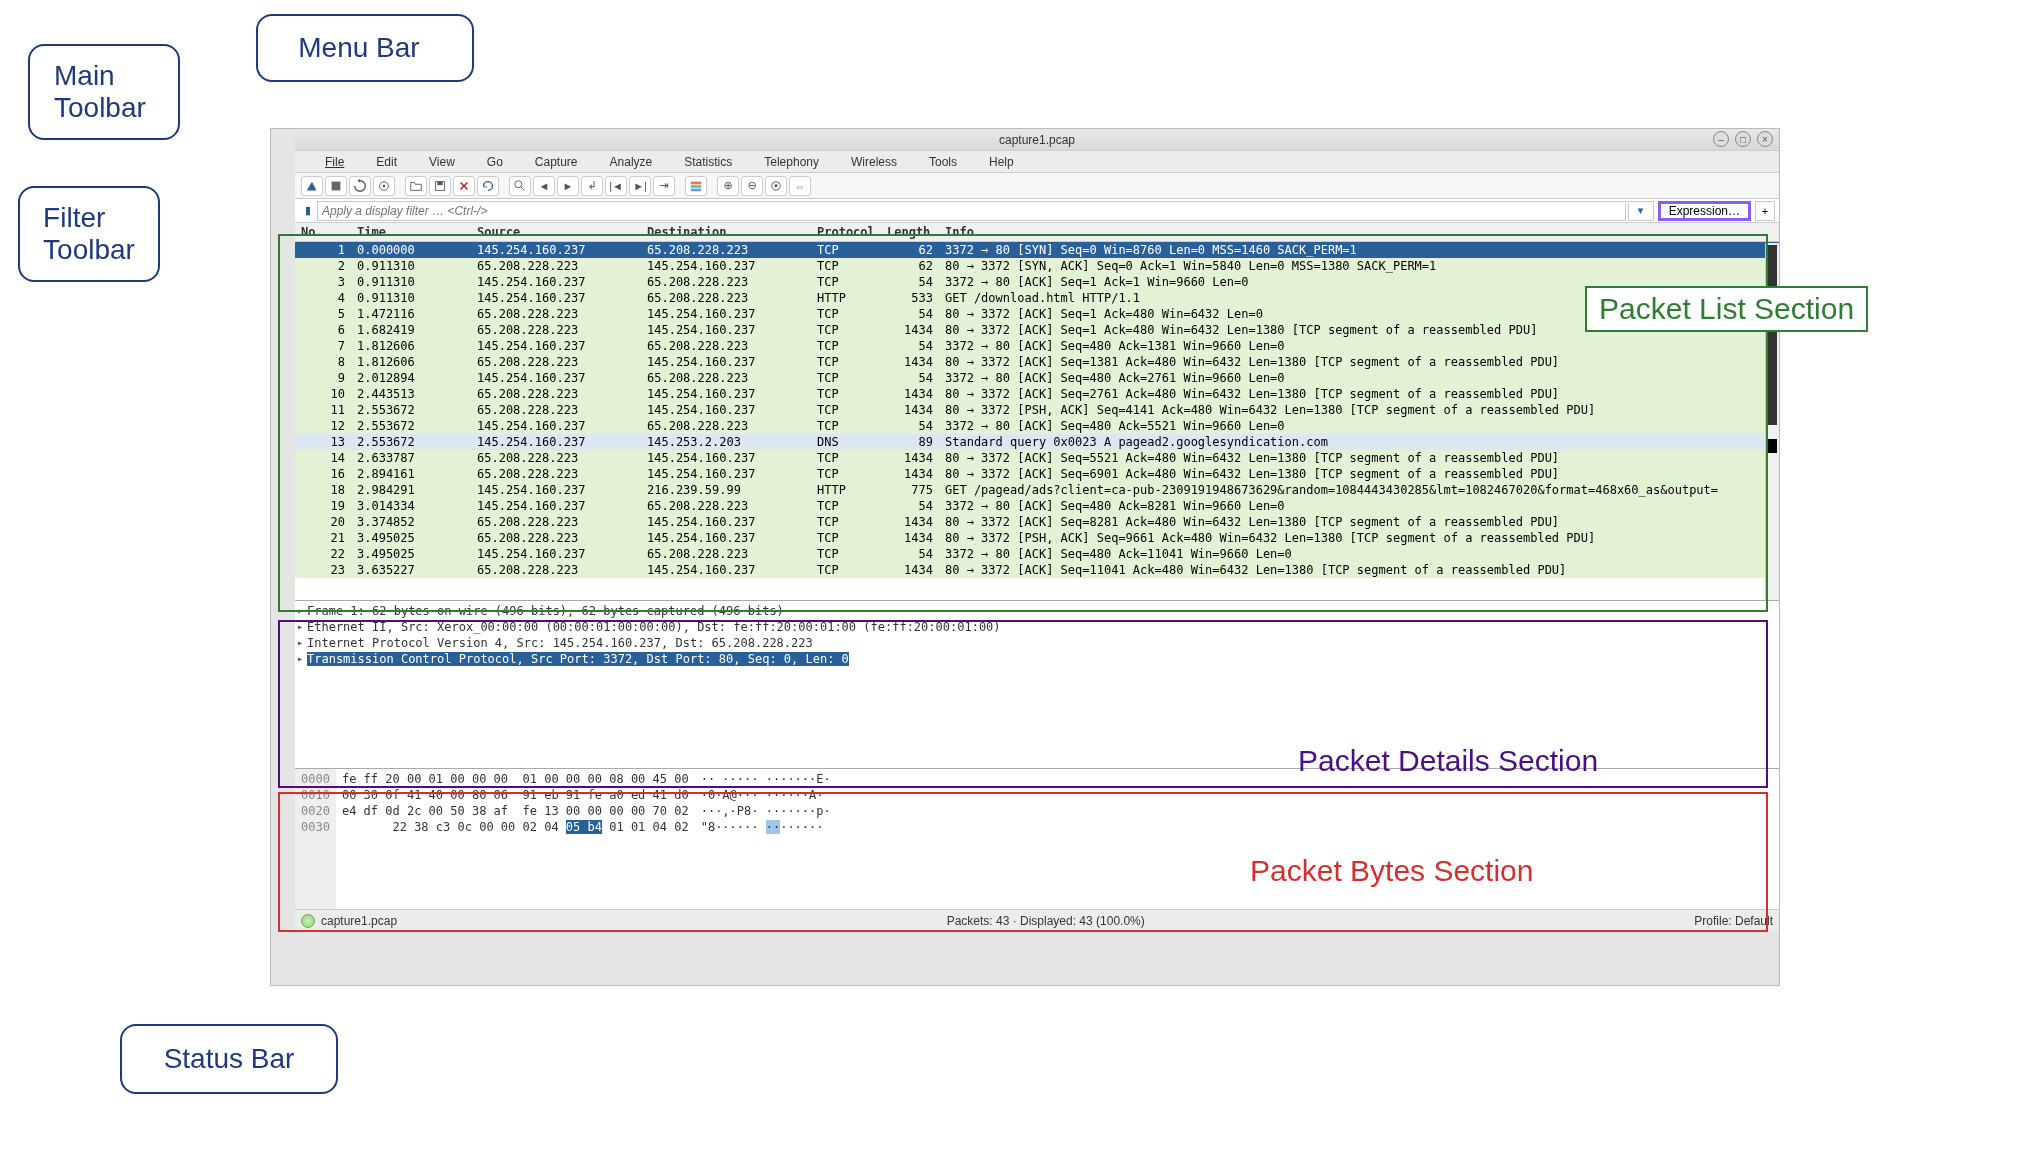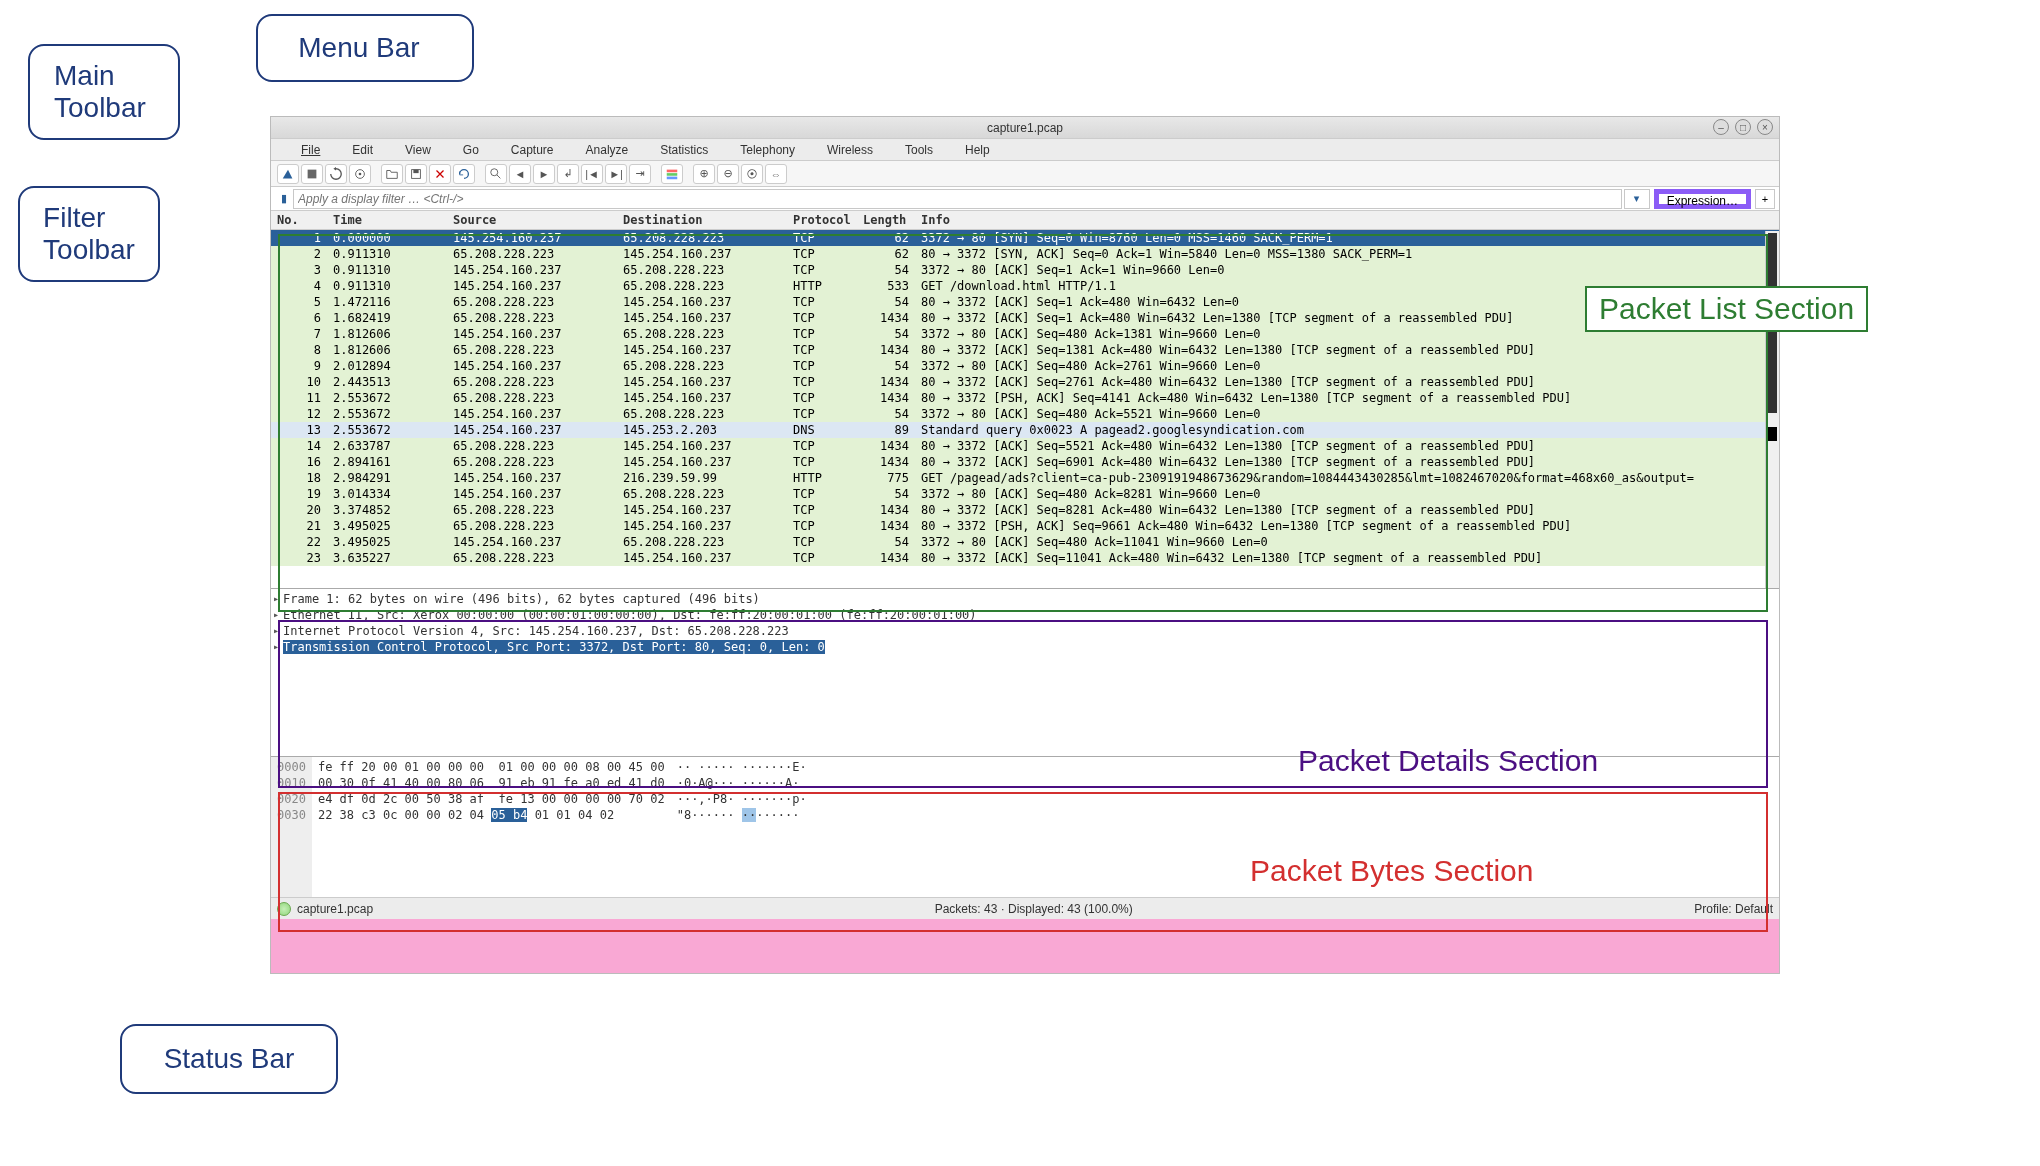--- a/index.html
+++ b/index.html
@@ -15,22 +15,22 @@
   }
 
   .section-label {
     position: absolute; font-size: 30px; font-weight: 400; z-index: 60;
   }
   .section-box {
     position: absolute; pointer-events: none; z-index: 55;
   }
 
   .app-window {
-    position: absolute; left: 270px; top: 116px; width: 1510px; height: 858px;
-    background: #f9a8d4; border: 1px solid #bbb; display: flex; flex-direction: column;
+    position: absolute; left: 270px; top: 128px; width: 1510px; height: 858px;
+    background: #e5e5e5; border: 1px solid #bbb; display: flex; flex-direction: column; padding-left: 24px;
   }
   .title-bar {
     height: 22px; background: linear-gradient(#e8e8e8,#d8d8d8); display: flex; align-items: center; justify-content: center;
     position: relative; border-bottom: 1px solid #ccc; font-size: 12px; color: #333;
   }
   .win-buttons { position: absolute; right: 6px; top: 2px; display: flex; gap: 6px; }
   .win-btn { width: 16px; height: 16px; border: 1px solid #888; border-radius: 8px; background: #ddd; display: flex; align-items: center; justify-content:center; font-size: 10px; color:#555; cursor:pointer; }
 
   .menu-bar { height: 22px; background: #ececec; border-bottom: 1px solid #ccc; display: flex; align-items: center; padding: 0 6px; font-size: 12px; color: #333; }
   .menu-item { padding: 0 8px; cursor: pointer; margin-left: 16px; }
@@ -38,21 +38,21 @@
 
   .toolbar { height: 26px; background: #f6f6f6; border-bottom: 1px solid #ccc; display: flex; align-items: center; padding: 0 6px; gap: 2px; }
   .tb-btn { width: 22px; height: 20px; border: 1px solid #ccc; background: #fff; border-radius: 3px; display:flex; align-items:center; justify-content:center; cursor:pointer; font-size:11px; color:#555;}
   .tb-btn svg { width:14px; height:14px; }
   .tb-sep { width: 6px; }
 
   .filter-bar { height: 24px; background: #fff; border-bottom: 1px solid #ccc; display: flex; align-items:center; padding: 0 4px; }
   .filter-icon { width:18px; height:18px; display:flex; align-items:center; justify-content:center; color:#2a6099; }
   .filter-input { flex:1; height: 20px; border: 1px solid #c8c8c8; padding: 0 4px; font-style: italic; color:#888; font-size:12px; }
   .filter-drop { width: 26px; height:20px; border:1px solid #c8c8c8; margin-left:2px; background:#fff; display:flex; align-items:center; justify-content:center; cursor:pointer; color:#2a6099; }
-  .expr-btn { padding: 0 8px; height:20px; border:5px solid #8b5cf6; margin-left:4px; background:#fff; cursor:pointer; font-size:12px; }
+  .expr-btn { padding: 0 8px; height:20px; border:3px solid #8b5cf6; margin-left:4px; background:#fff; cursor:pointer; font-size:12px; }
   .plus-btn { width:20px; height:20px; border:1px solid #c8c8c8; margin-left:4px; background:#fff; cursor:pointer; text-align:center; line-height:18px; }
 
   .pkt-list { flex: 0 0 auto; height: 378px; background: #fff; overflow: hidden; position: relative; border-bottom: 1px solid #aaa; }
   .pkt-list table { width: 100%; border-collapse: collapse; font-family: 'DejaVu Sans Mono','Courier New',monospace; font-size: 12px; table-layout: fixed; }
   .pkt-list th { text-align:left; font-weight:bold; background:#f0f0f0; border-bottom:1px solid #ccc; padding: 2px 6px; color:#333; position:sticky; top:0; }
   .pkt-list td { padding: 1px 6px; white-space: nowrap; overflow:hidden; text-overflow:clip; }
   .pkt-list tbody tr { height: 16px; }
   .row-sel { background: #2a6099 !important; color:#fff; }
   .row-green { background: #e3f2d4; }
   .row-blue { background: #dce7f3; }
@@ -60,21 +60,21 @@
   .scrollbar-v { position:absolute; right:0; top:20px; bottom:0; width:14px; background:#f0f0f0; border-left:1px solid #ccc; }
   .scrollbar-thumb { position:absolute; left:2px; right:2px; background:#333; }
 
   .pkt-details { flex:0 0 auto; height: 168px; background:#fff; overflow:hidden; border-bottom:1px solid #aaa; font-family:'DejaVu Sans Mono','Courier New',monospace; font-size:12px; padding:2px; color:#333; position:relative; }
   .detail-line { padding-left: 10px; position: relative; line-height: 16px; }
   .detail-line::before { content:'▸'; position:absolute; left:0; top:0; font-size:10px; color:#555; }
   .detail-sel { background:#2a6099; color:#fff; display:inline; }
 
   .pkt-bytes { flex:0 0 auto; height: 140px; background:#fff; overflow:hidden; font-family:'DejaVu Sans Mono','Courier New',monospace; font-size:12px; display:flex; color:#333;}
   .bytes-offset { background:#eee; padding:2px 6px; color:#888; white-space:pre; line-height:16px; }
-  .bytes-hex { padding:2px 6px; white-space:pre; line-height:16px; }
+  .bytes-hex { padding:2px 6px; white-space:pre; line-height:16px;text-align:right; }
   .bytes-ascii { padding:2px 6px; white-space:pre; line-height:16px; }
   .byte-hl { background:#2a6099; color:#fff; }
   .byte-hl2 { background:#9fc5e8; }
 
   .status-bar { height: 22px; background:#ececec; border-top:1px solid #ccc; display:flex; align-items:center; font-size:12px; color:#333; padding: 0 6px; }
   .status-left { display:flex; align-items:center; gap:6px; }
   .status-icon { width:14px; height:14px; border-radius:7px; border:1px solid #6aa84f; background:radial-gradient(#c6efb7,#8fd67a); }
   .status-mid { flex:1; text-align:center; }
   .status-right { }
 

